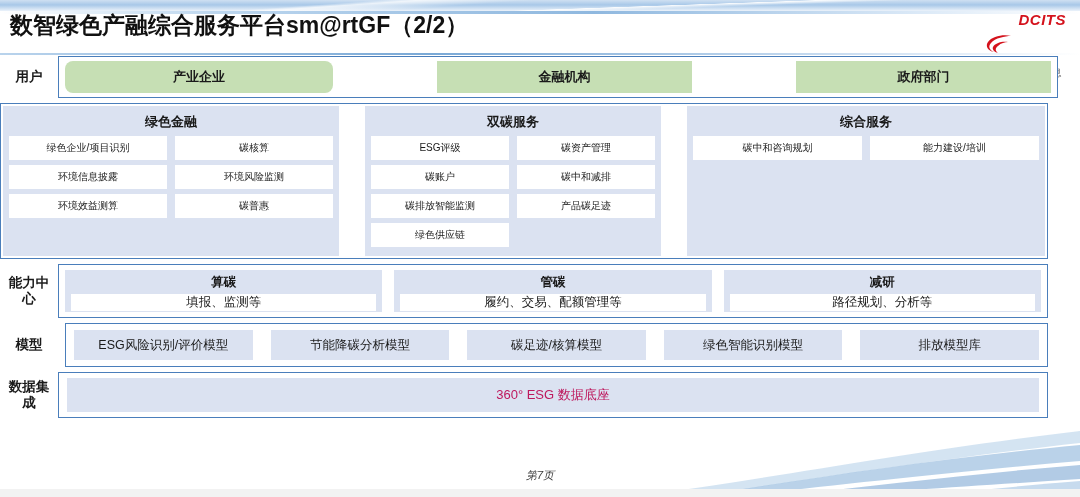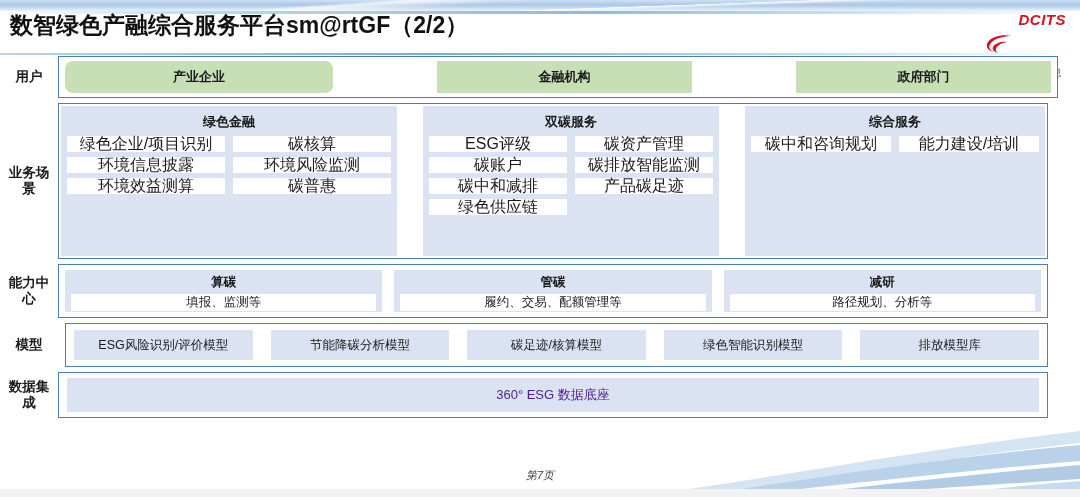--- a/index.html
+++ b/index.html
@@ -99,23 +99,23 @@
   .biz-group.g2 { flex: 0 0 296px; }
   .biz-group.g3 { flex: 1 1 auto; }
   .group-title {
     text-align: center; font-size: 13px; font-weight: bold;
     color: #1a1a1a; padding: 3px 0 5px 0;
   }
   .group-items {
     display: flex; flex-wrap: wrap; gap: 5px 8px; align-content: flex-start;
   }
   .biz-item {
-    height: 16px; background: #ffffff;
-    display: flex; align-items: center; justify-content: center;
-    font-size: 16px; color: #1a1a1a; text-align: center;
+    height: 24px; background: #ffffff;
+    display: flex; align-items: center; justify-content: center;
+    font-size: 10px; color: #1a1a1a; text-align: center;
     flex: 0 0 calc(50% - 4px); padding: 0 2px;
   }
 
   
   .row-cap .row-panel { height: 54px; gap: 12px; padding: 5px 6px; }
   .cap-group {
     flex: 1 1 0; background: #dbe2f1; padding: 3px 6px 16px 6px;
     display: flex; flex-direction: column;
   }
   .cap-title {
@@ -134,21 +134,21 @@
     flex: 1 1 0; height: 30px; background: #dbe2f1;
     display: flex; align-items: center; justify-content: center;
     font-size: 12.5px; color: #1a1a1a; text-align: center; padding: 0 2px;
   }
 
   
   .row-data .row-panel { height: 46px; align-items: center; padding: 5px 8px; }
   .data-bar {
     flex: 1 1 auto; height: 34px; background: #dbe2f1;
     display: flex; align-items: center; justify-content: center;
-    font-size: 13px; color: #4c1d95;
+    font-size: 13px; color: #be185d;
   }
 
   
   .footer {
     position: absolute; left: 0; bottom: 14px; width: 1080px;
     text-align: center; font-size: 11px; font-style: italic; color: #3a3a3a;
   }
   .footer-strip {
     position: absolute; left: 0; bottom: 0; width: 1080px; height: 8px;
     background: #f2f2f2;
@@ -185,43 +185,42 @@
     <div class="row row-users">
       <div class="row-label">用户</div>
       <div class="row-panel">
         <div class="user-chip c1">产业企业</div>
         <div class="user-chip c2">金融机构</div>
         <div class="user-chip c3">政府部门</div>
       </div>
     </div>
 
     <div class="row row-biz">
-      <div class="row-label">业务场景</div>
       <div class="row-panel">
 
         <div class="biz-group g1">
           <div class="group-title">绿色金融</div>
           <div class="group-items">
             <div class="biz-item">绿色企业/项目识别</div>
             <div class="biz-item">碳核算</div>
             <div class="biz-item">环境信息披露</div>
             <div class="biz-item">环境风险监测</div>
             <div class="biz-item">环境效益测算</div>
             <div class="biz-item">碳普惠</div>
           </div>
         </div>
 
         <div class="biz-group g2">
           <div class="group-title">双碳服务</div>
           <div class="group-items">
             <div class="biz-item">ESG评级</div>
             <div class="biz-item">碳资产管理</div>
             <div class="biz-item">碳账户</div>
+            <div class="biz-item">碳中和减排</div>
             <div class="biz-item">碳排放智能监测</div>
-            <div class="biz-item">碳中和减排</div>
             <div class="biz-item">产品碳足迹</div>
             <div class="biz-item">绿色供应链</div>
           </div>
         </div>
 
         <div class="biz-group g3">
           <div class="group-title">综合服务</div>
           <div class="group-items">
             <div class="biz-item">碳中和咨询规划</div>
             <div class="biz-item">能力建设/培训</div>

